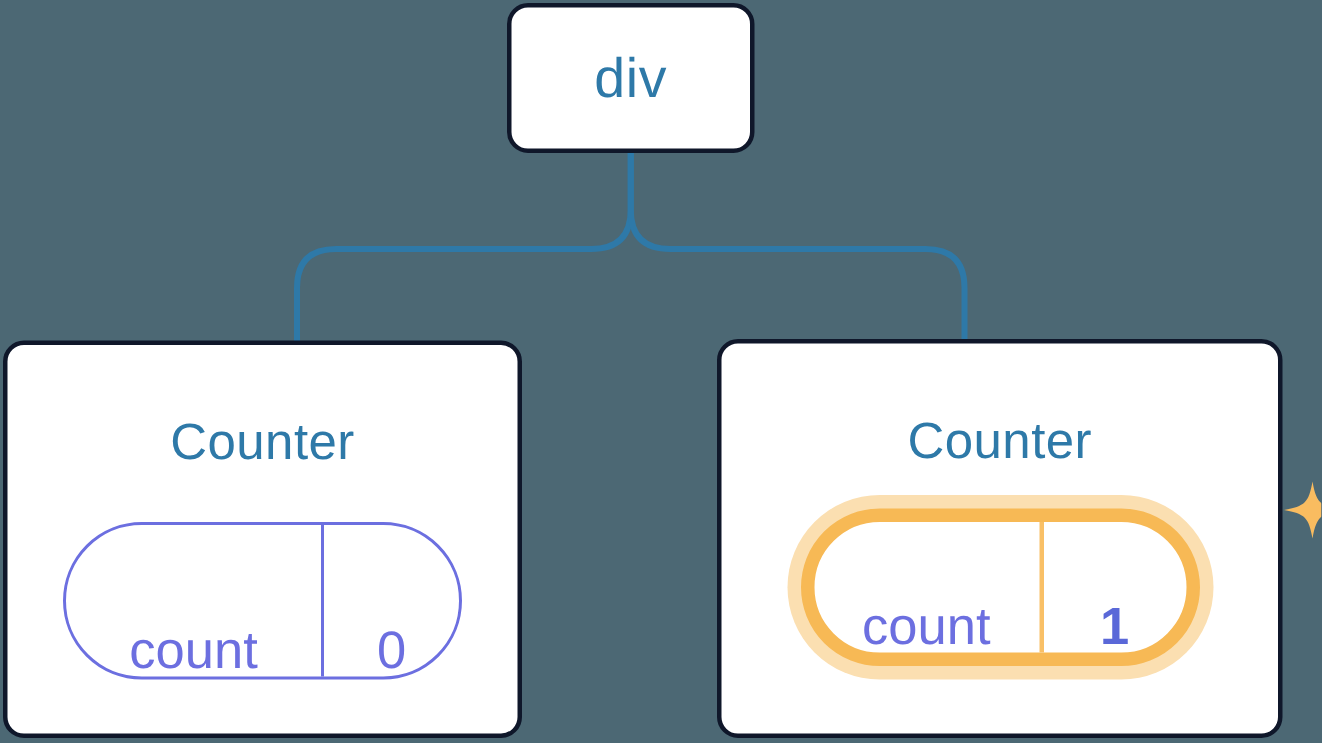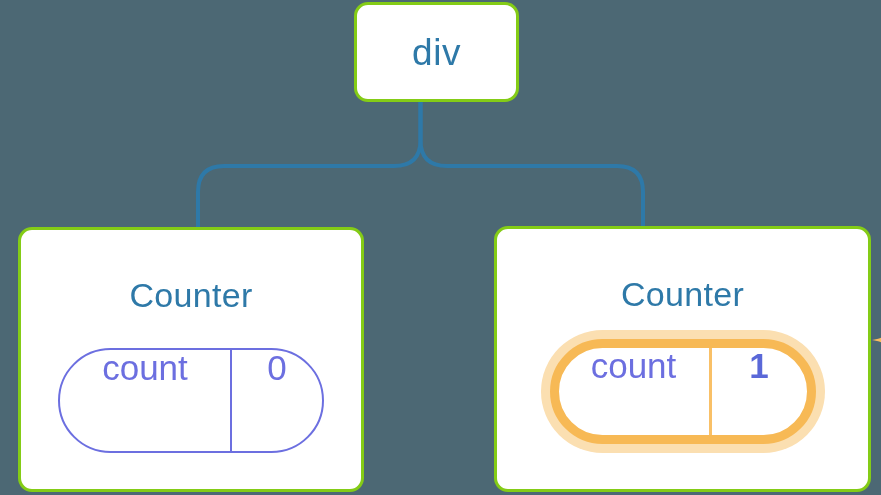--- a/index.html
+++ b/index.html
@@ -23,24 +23,23 @@
     top: 0;
     width: 881px;
     height: 495px;
     pointer-events: none;
   }
 
   
   .node {
     position: absolute;
     background: #ffffff;
-    border: 3px solid #84cc16;
+    border: 3px solid #0f172a;
     border-radius: 14px;
     box-sizing: border-box;
-    margin-left: 16px;
   }
 
   #node-div {
     left: 338px;
     top: 2px;
     width: 165px;
     height: 100px;
   }
   .div-label {
     position: absolute;
@@ -104,21 +103,21 @@
   }
   .pill-highlight {
     width: 266px;
     height: 105px;
     border: 9px solid #f7b955;
     box-shadow: 0 0 0 9px #fbdfb1;
   }
 
   .pill-key, .pill-val {
     display: flex;
-    align-items: flex-start;
+    align-items: flex-end;
     justify-content: center;
     box-sizing: border-box;
   }
   .pill-plain .pill-key {
     width: 172px;
     border-right: 2px solid #6c6fe0;
   }
   .pill-plain .pill-val { flex: 1; }
 
   .pill-highlight .pill-key {

